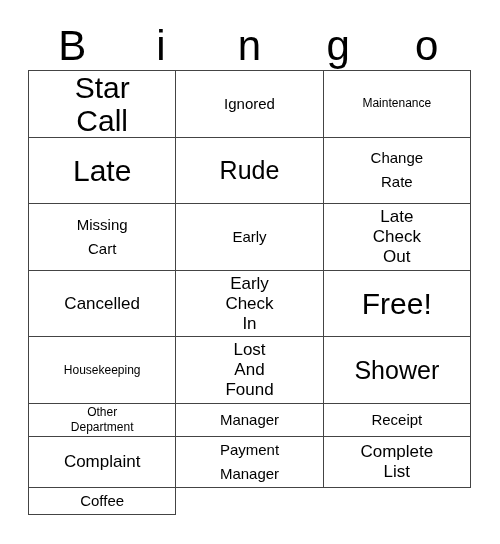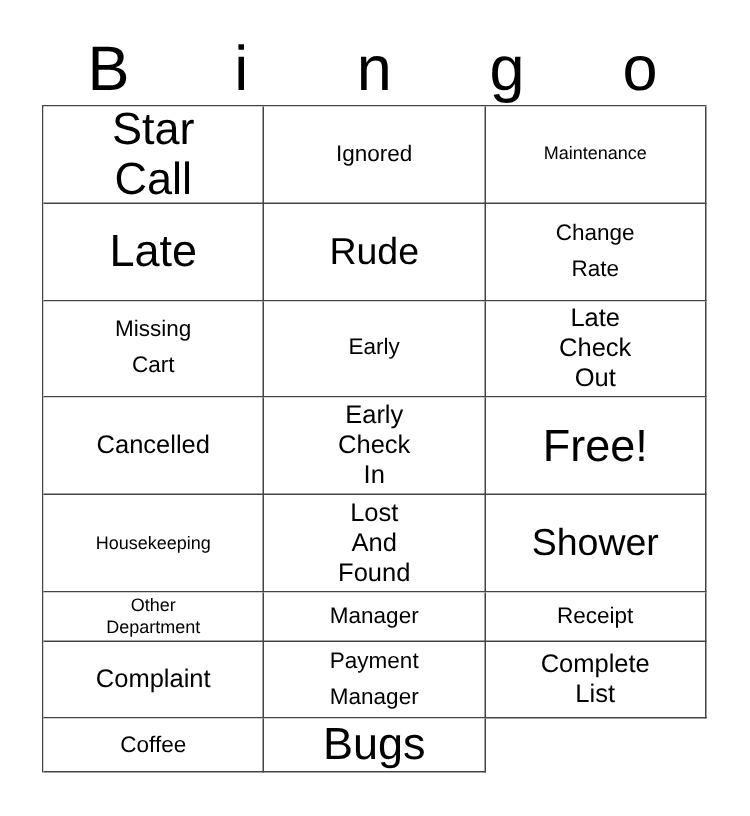--- a/index.html
+++ b/index.html
@@ -165,18 +165,15 @@
         <span class="cell-text">Payment
 Manager</span>
       </div>
       <div class="cell fs-sm">
         <span class="cell-text">Complete
 List</span>
       </div>
       <div class="cell fs-md">
         <span class="cell-text">Coffee</span>
       </div>
-      <div class="cell fs-xl">
-        <span class="cell-text">Bugs</span>
-      </div>
     </div>
 
 </div>
 
 </body></html>

